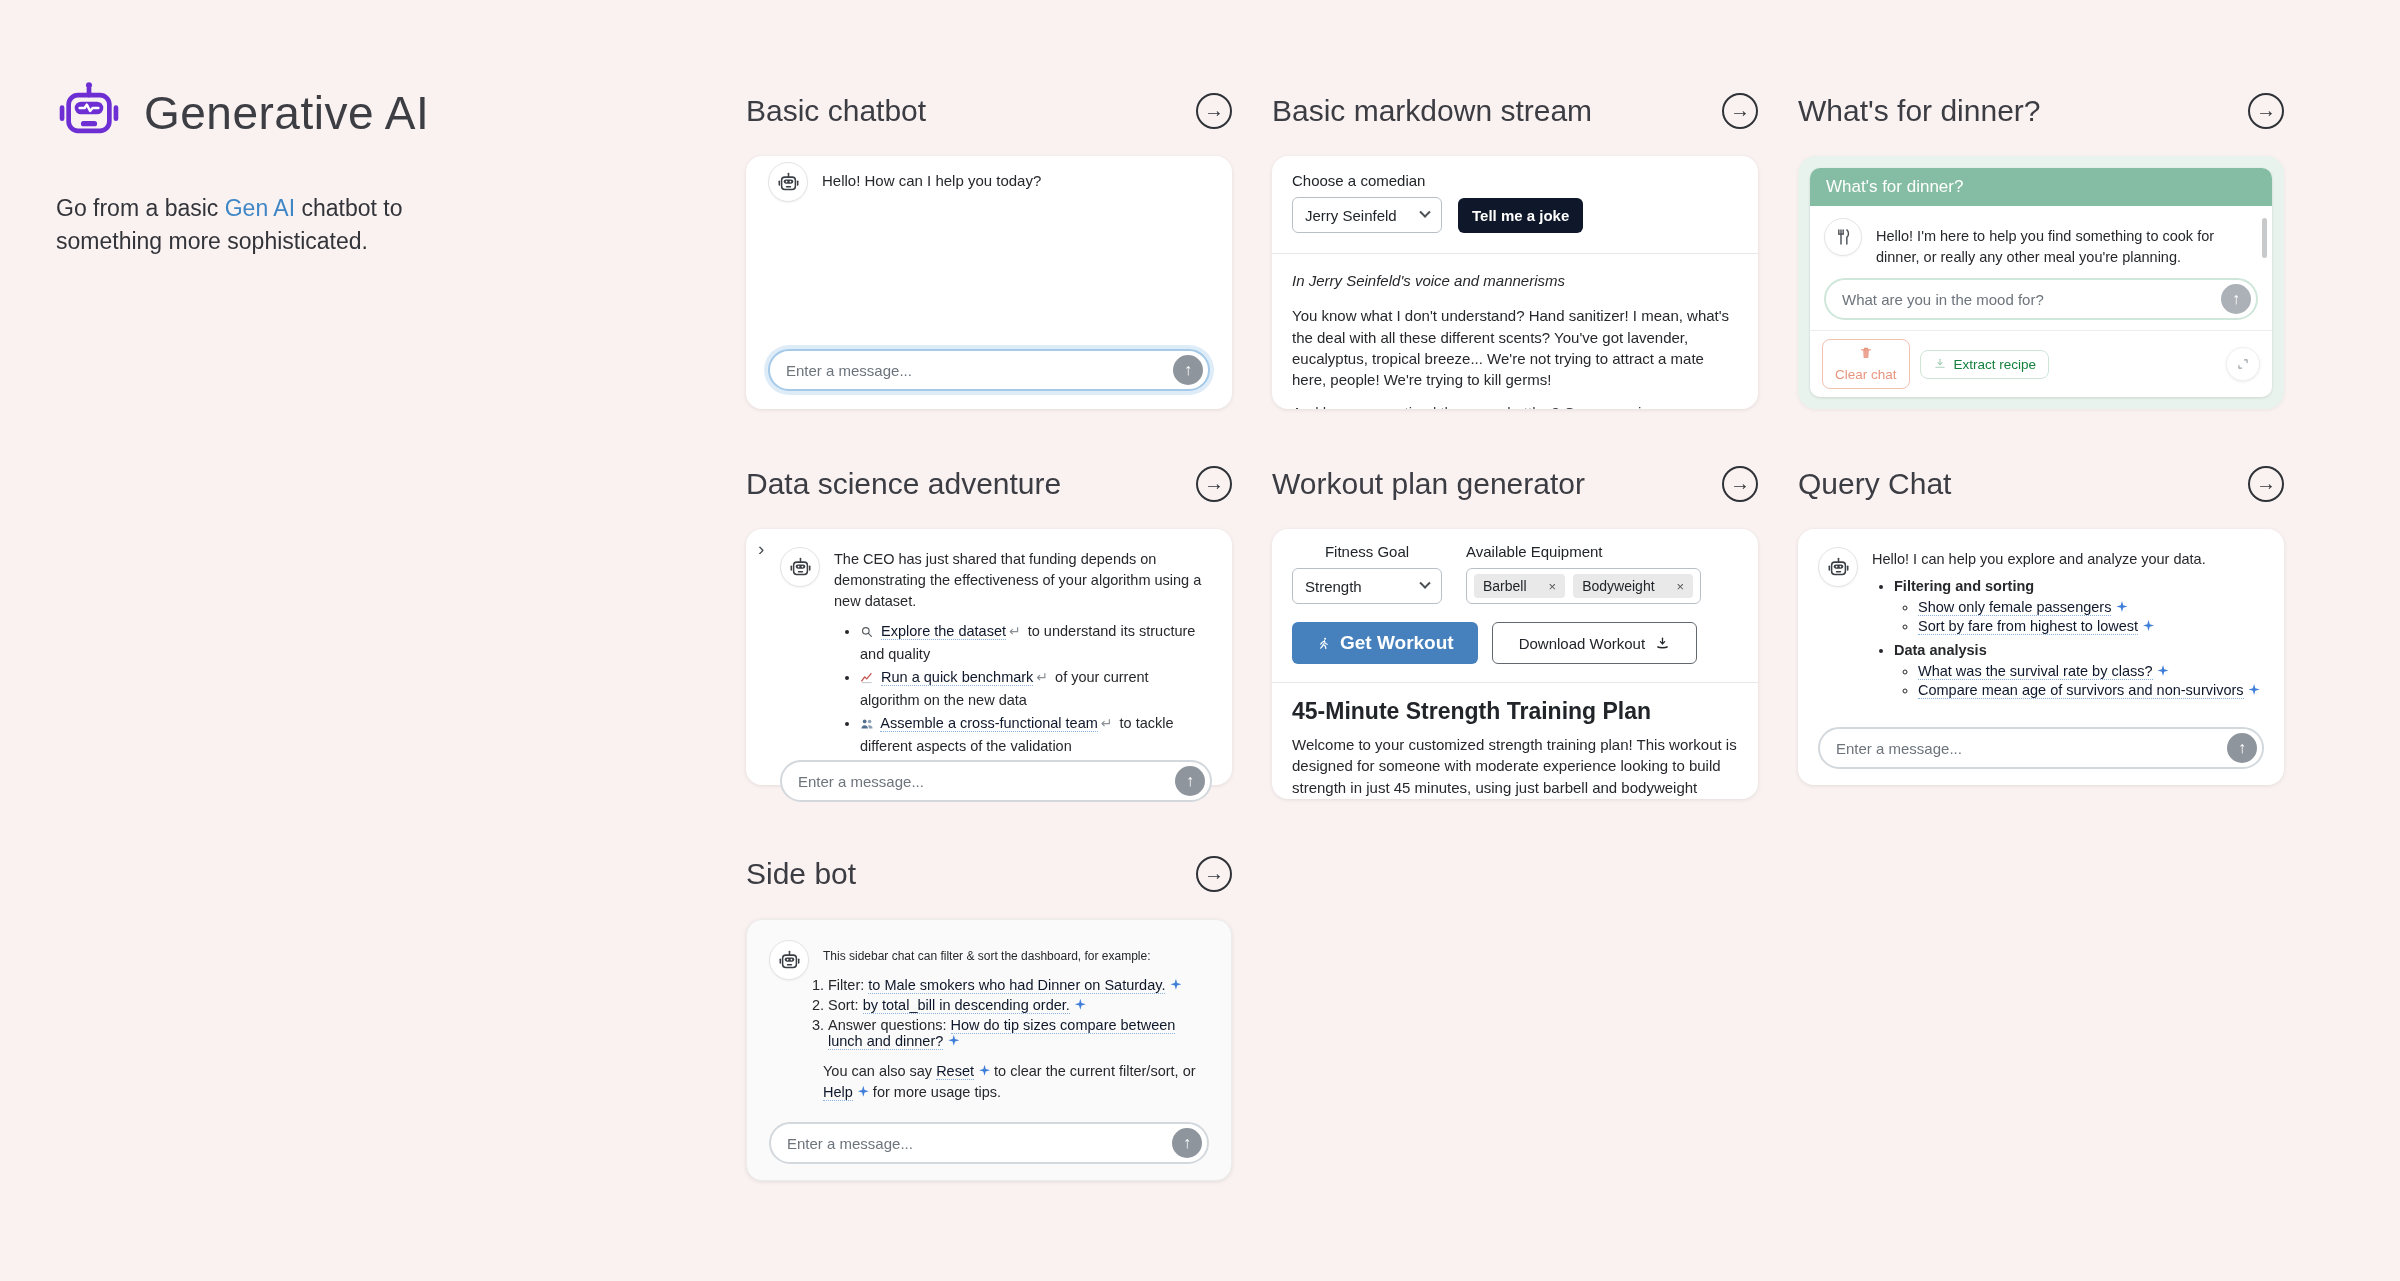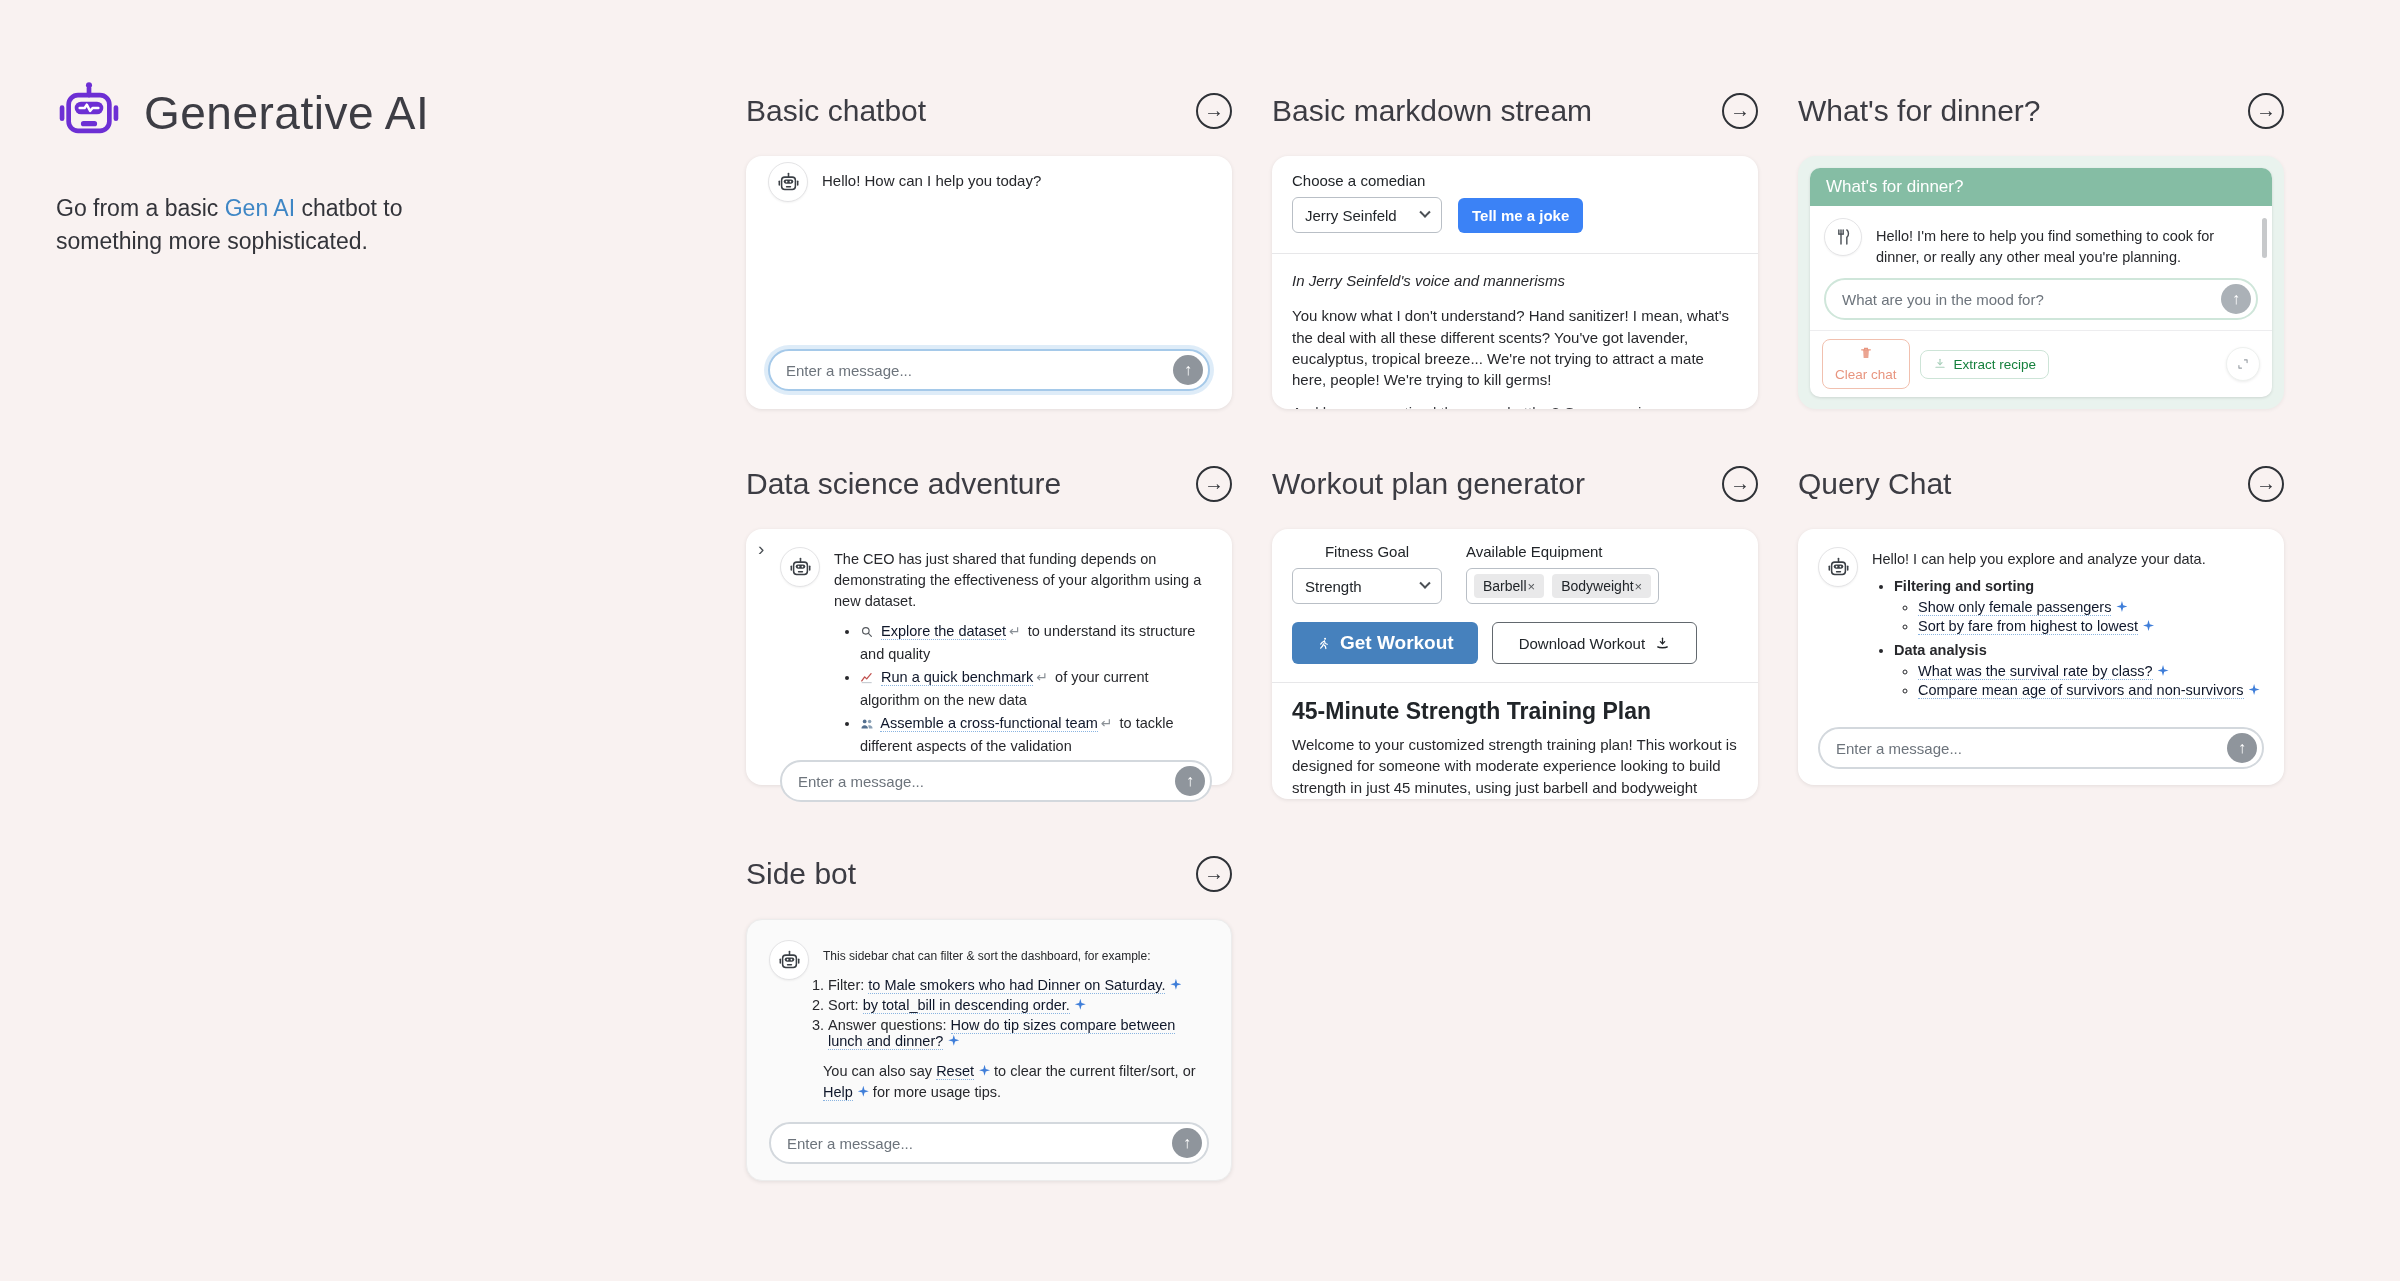--- a/index.html
+++ b/index.html
@@ -46,21 +46,21 @@
   
   .card.basic { height:253px; padding:6px 22px 18px 22px; display:flex; flex-direction:column; }
 
   
   .card.markdown { height:253px; overflow:hidden; display:flex; flex-direction:column; }
   .md-top { padding:16px 20px 20px 20px; }
   .field-label { font-size:15px; color:#212529; margin-bottom:8px; }
   .md-controls { display:flex; gap:16px; align-items:center; }
   .select { width:150px; height:36px; border:1px solid #b9bfc6; border-radius:6px; background:#fff; display:flex; align-items:center; justify-content:space-between; padding:0 12px; font-size:15px; color:#212529; cursor:pointer; }
   .chev { width:8px; height:8px; border-right:2px solid #4b5055; border-bottom:2px solid #4b5055; transform:rotate(45deg) translate(-2px,-2px); }
-  .btn-primary { background:#3b82f6; color:#fff; border:none; border-radius:6px; font-size:15px; font-weight:700; padding:9px 14px; cursor:pointer; font-family:inherit; }
+  .btn-primary { background:#0f172a; color:#fff; border:none; border-radius:6px; font-size:15px; font-weight:700; padding:9px 14px; cursor:pointer; font-family:inherit; }
   .divider { border-top:1px solid #e7e7e9; }
   .md-body { padding:16px 20px; font-size:15px; line-height:1.42; }
   .style-line { font-style:italic; margin-bottom:14px; }
 
   
   .dinner-shell { background:#e9f3ee; border-radius:18px; padding:12px; height:253px; box-shadow:0 1px 4px rgba(0,0,0,.06); }
   .dinner-card { background:#fff; border-radius:10px; overflow:hidden; box-shadow:0 1px 3px rgba(0,0,0,.12); height:100%; display:flex; flex-direction:column; }
   .dinner-header { background:#85bda4; color:#fff; font-size:17px; padding:9px 16px; }
   .dinner-body { padding:12px 14px 10px 14px; position:relative; flex:1; display:flex; flex-direction:column; }
   .dinner-body .avatar { width:38px; height:38px; }
@@ -81,21 +81,21 @@
   .ds-list li { margin-bottom:4px; line-height:1.35; }
   .ds-list .mini-icon { display:inline-block; vertical-align:-3px; margin-right:3px; }
 
   
   .card.workout { height:270px; overflow:hidden; }
   .wk-top { padding:14px 20px 18px 20px; }
   .wk-cols { display:flex; gap:24px; }
   .wk-col .field-label { text-align:center; }
   .wk-col.eq .field-label { text-align:left; }
   .token-box { border:1px solid #b9bfc6; border-radius:6px; background:#fff; padding:5px 7px; display:flex; gap:8px; }
-  .token { background:#e9e9ea; border-radius:4px; padding:4px 9px; font-size:14px; color:#212529; display:flex; gap:1px; align-items:center; }
+  .token { background:#e9e9ea; border-radius:4px; padding:4px 9px; font-size:14px; color:#212529; display:flex; gap:22px; align-items:center; }
   .token .x { color:#55585c; font-size:13px; cursor:pointer; }
   .wk-buttons { display:flex; gap:14px; margin-top:18px; }
   .btn-get { display:flex; align-items:center; gap:9px; background:#4681bd; color:#fff; border:none; border-radius:6px; font-size:19px; font-weight:700; padding:10px 24px; cursor:pointer; font-family:inherit;text-align:right; }
   .btn-download { display:flex; align-items:center; gap:10px; background:#fff; color:#212529; border:1px solid #62686e; border-radius:6px; font-size:15px; padding:10px 26px; cursor:pointer; font-family:inherit; }
   .wk-body { padding:15px 20px; }
   .wk-heading { font-size:23px; font-weight:700; color:#212529; margin-bottom:9px; }
   .wk-text { font-size:15px; line-height:1.42; }
 
   
   .card.query { height:256px; padding:18px 20px 16px 20px; display:flex; flex-direction:column; }

